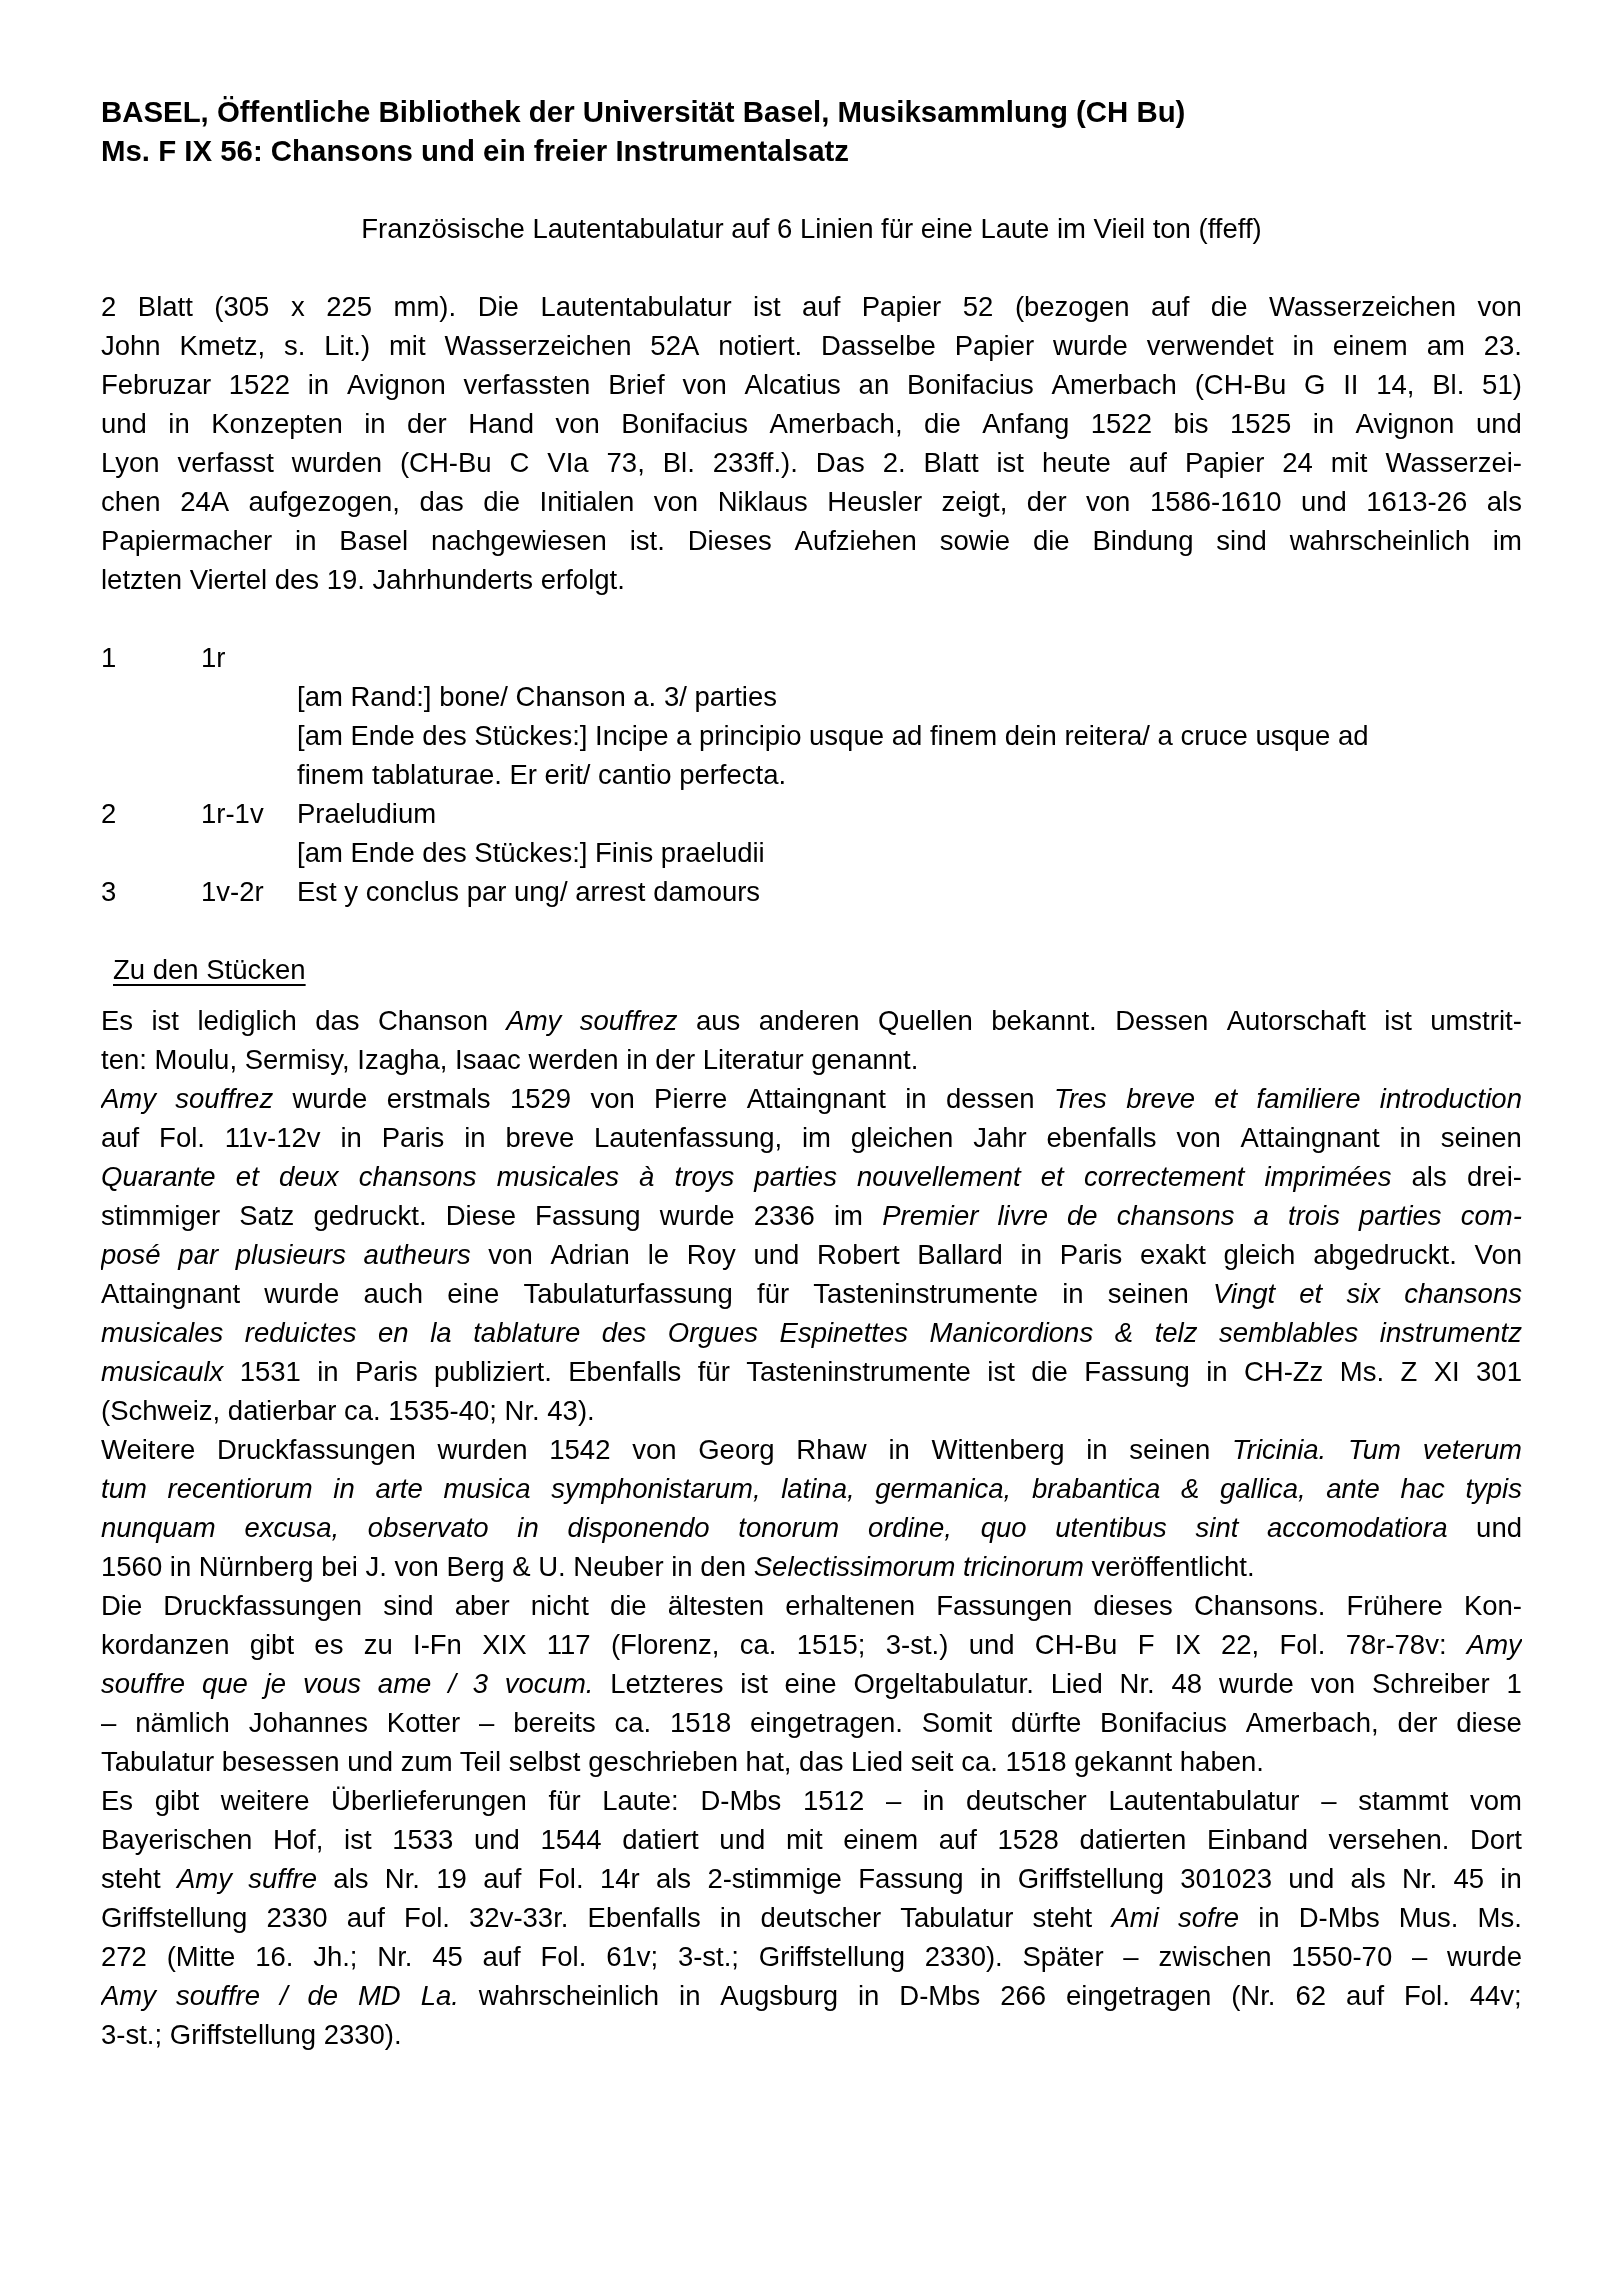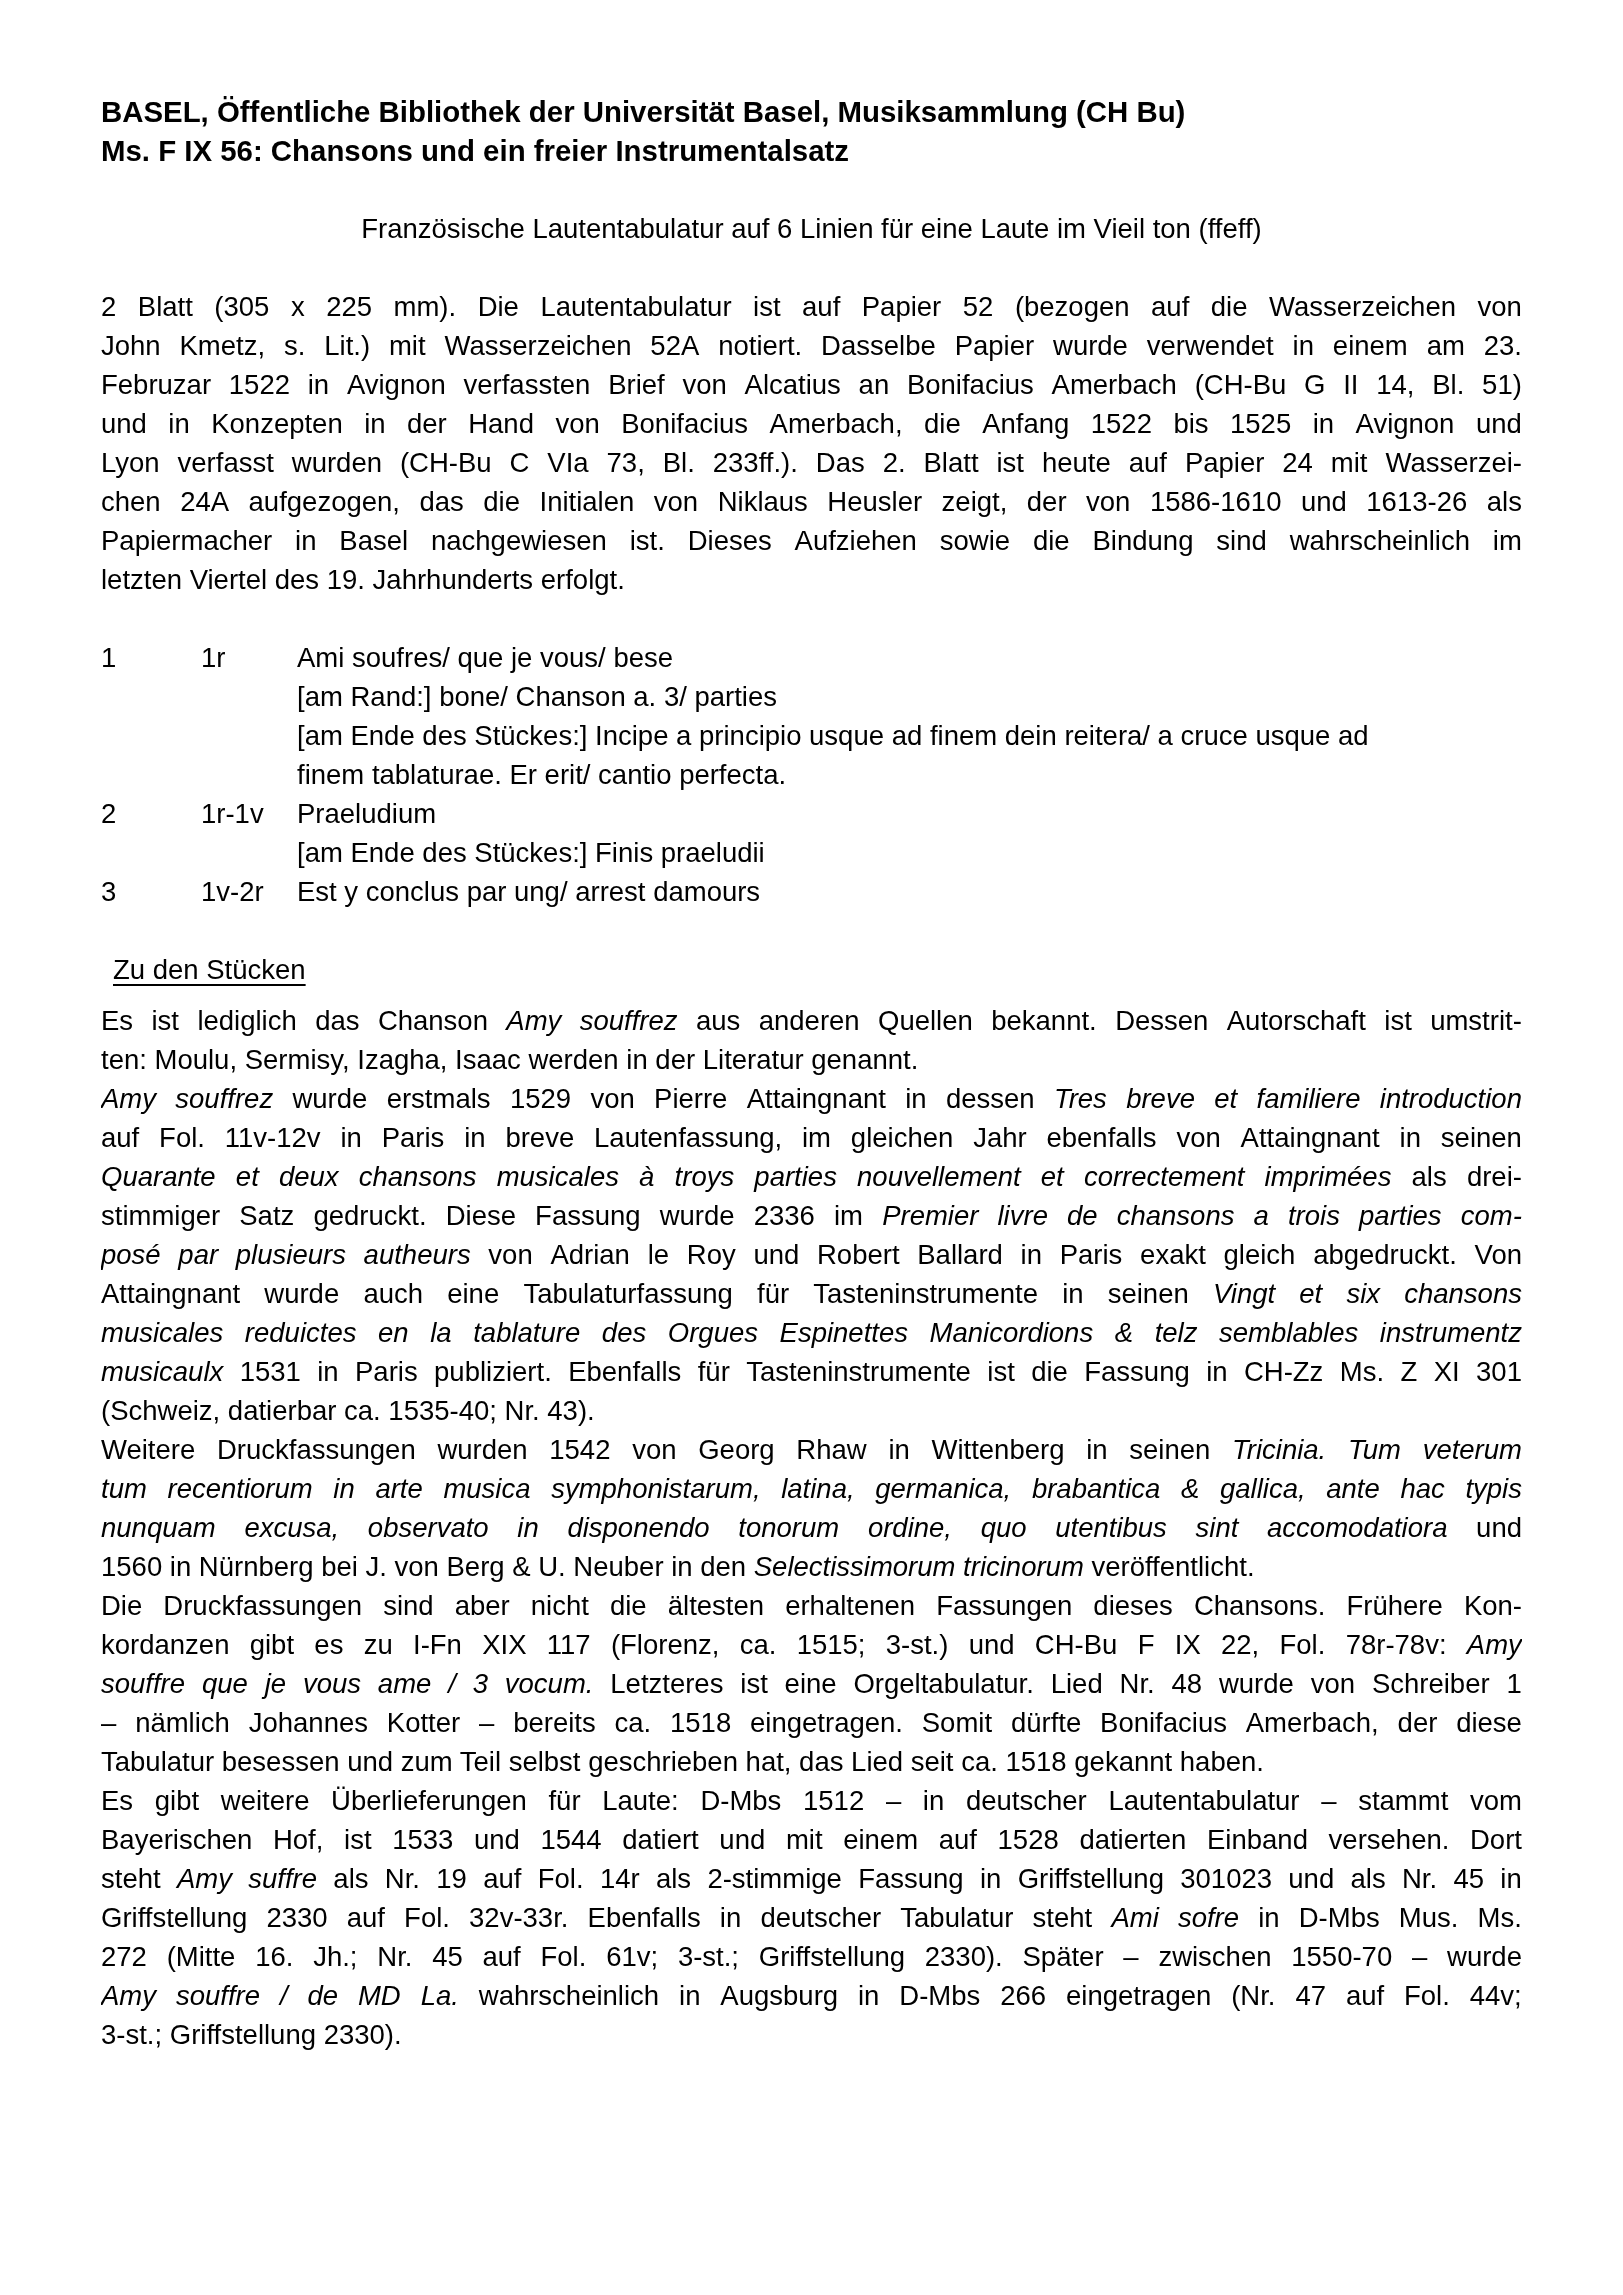--- a/index.html
+++ b/index.html
@@ -161,21 +161,20 @@
           <span>sind</span>
           <span>wahrscheinlich</span>
           <span>im</span>
         </div>
         <div class="line"><span>letzten Viertel des 19. Jahrhunderts erfolgt.</span></div>
       </div>
     <div class="block" id="contents">
         <div class="lrow">
           <div>1</div>
           <div>1r</div>
-          <div class="line"><span>Ami soufres/ que je vous/ bese</span></div>
         </div>
         <div class="lrow">
           <div></div>
           <div></div>
           <div class="line"><span>[am Rand:] bone/ Chanson a. 3/ parties</span></div>
         </div>
         <div class="lrow">
           <div></div>
           <div></div>
           <div class="line"><span>[am Ende des Stückes:] Incipe a principio usque ad finem dein reitera/ a cruce usque ad</span></div>
@@ -593,21 +592,21 @@
             <span class="i">MD</span>
             <span class="i">La.</span>
             <span>wahrscheinlich</span>
             <span>in</span>
             <span>Augsburg</span>
             <span>in</span>
             <span>D-Mbs</span>
             <span>266</span>
             <span>eingetragen</span>
             <span>(Nr.</span>
-            <span>47</span>
+            <span>62</span>
             <span>auf</span>
             <span>Fol.</span>
             <span>44v;</span>
           </div>
           <div class="line"><span>3-st.; Griffstellung 2330).</span></div>
         </div>
       </div>
   </div>
 </div>
 

